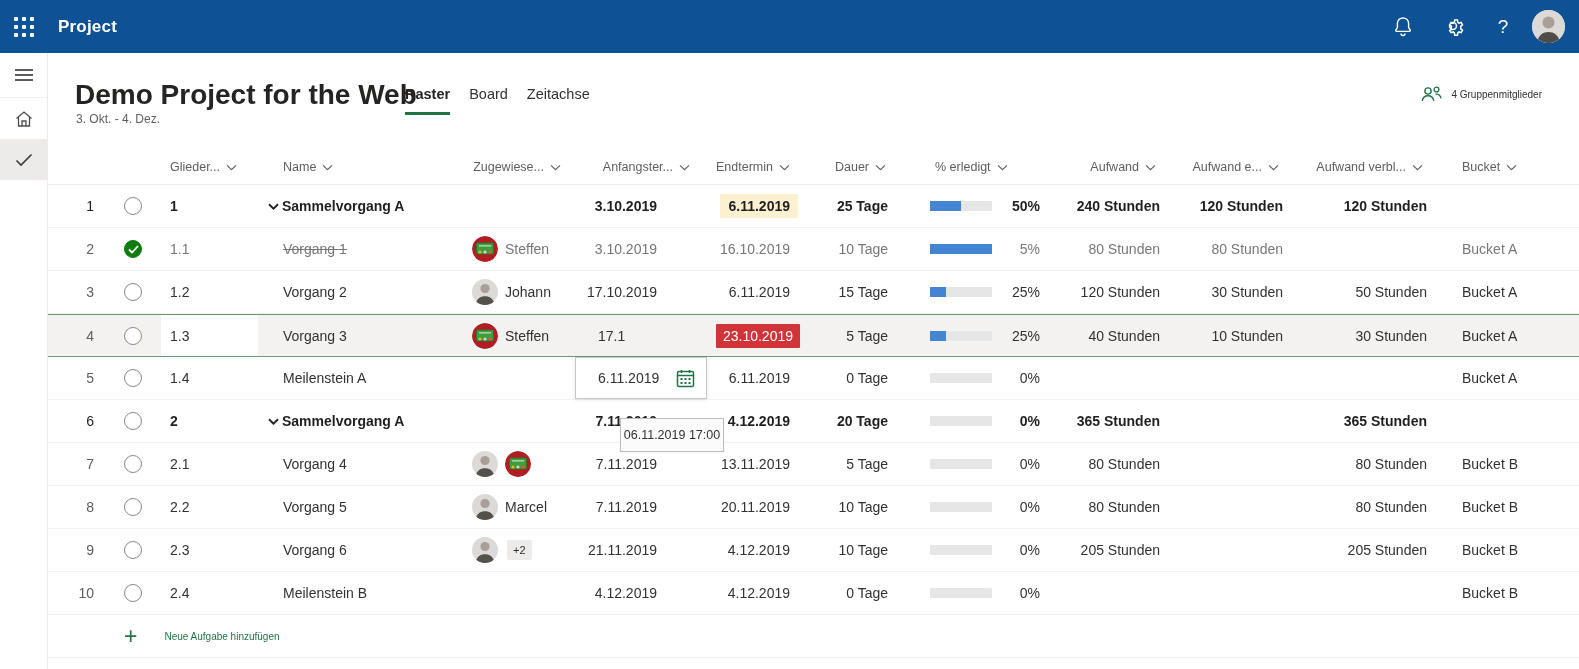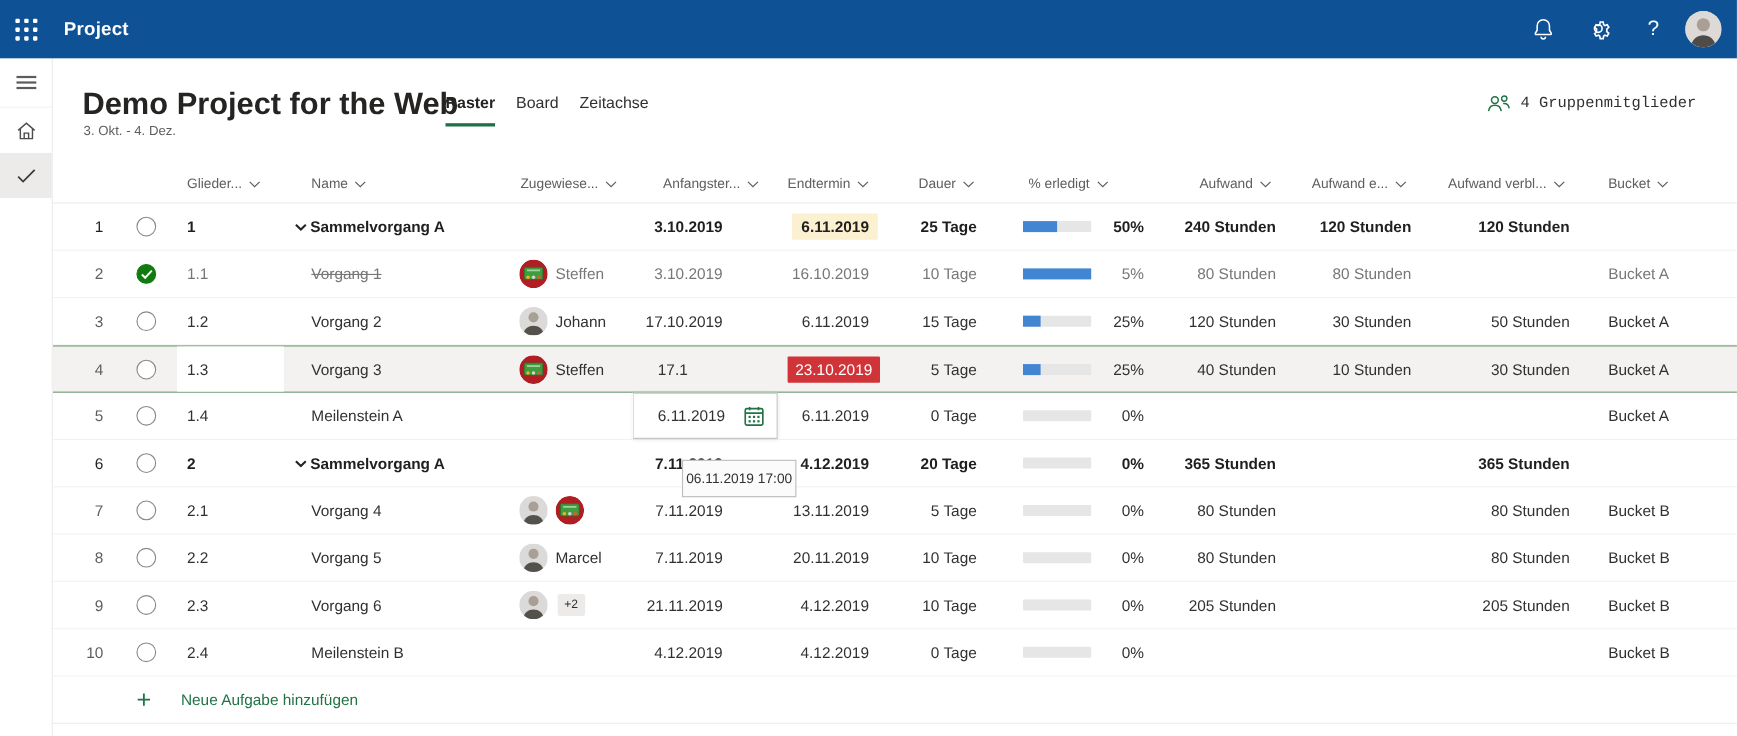--- a/index.html
+++ b/index.html
@@ -31,21 +31,21 @@
   .content { position:absolute; left:48px; top:53px; width:1531px; bottom:0; background:#fff; }
 
   .page-header { position:relative; height:97px; }
   .page-title { position:absolute; left:27px; top:26px; font-size:28px; font-weight:700; color:#252423; }
   .page-dates { position:absolute; left:28px; top:59px; font-size:12px; color:#605E5C; }
   .tabs { position:absolute; left:357px; top:33px; display:flex; }
   .tab { font-size:14.5px; color:#323130; margin-right:19px; padding-bottom:13px; position:relative; cursor:pointer; }
   .tab.active { font-weight:700; color:#252423; }
   .tab.active::after { content:""; position:absolute; left:0; right:0; bottom:0; height:3px; background:#1E7145; }
   .members { position:absolute; right:37px; top:33px; display:flex; align-items:center; cursor:pointer; }
-  .members span { font-size:14px; color:#323130; margin-left:9px;font-family:Liberation Mono, monospace; }
+  .members span { font-size:10px; color:#323130; margin-left:9px; }
 
   
   .grid { position:relative; }
   .grid-row { display:grid; height:43px;
     grid-template-columns:57px 56px 97px 190px 127px 132px 100px 93px 150px 120px 123px 144px minmax(0,1fr); }
   .grid-row > div { display:flex; align-items:center; height:100%; font-size:14px; white-space:nowrap; overflow:hidden; }
   .grid-head { height:35px; border-bottom:1px solid #EDEBE9; }
   .grid-head > div { font-size:12.5px; color:#605E5C; cursor:pointer; }
   .grid-head .chev { margin-left:6px; display:inline-flex; }
   .body-row { border-bottom:1px solid #F3F2F1; cursor:pointer; }
@@ -90,21 +90,21 @@
 
   .edit-cell { position:relative; background:#fff; box-shadow: inset 0 0 0 1px #C8C6C4, 0 1px 4px rgba(0,0,0,.10);
                justify-content:space-between !important; padding:0 12px 0 25px; }
 
   .tooltip { position:absolute; left:572px; top:268px; width:104px; height:34px; background:#FBFBFB;
              border:1px solid #BDBDBD; box-shadow:0 1px 2px rgba(0,0,0,.05); display:flex; align-items:center;
              justify-content:center; font-size:12.5px; color:#323130; z-index:6; }
 
   .add-row { height:43px; display:flex; align-items:center; border-bottom:1px solid #EDEBE9; cursor:pointer; }
   .add-plus { margin-left:76px; color:#217346; font-size:23px; font-weight:300; line-height:1; }
-  .add-label { margin-left:27px; color:#217346; font-size:14px; }
+  .add-label { margin-left:27px; color:#217346; font-size:10px; }
 </style>
 </head>
 <body>
 
 <div class="topbar">
   <div class="waffle-btn">
     <div class="waffle">
         <i></i>
         <i></i>
         <i></i>

